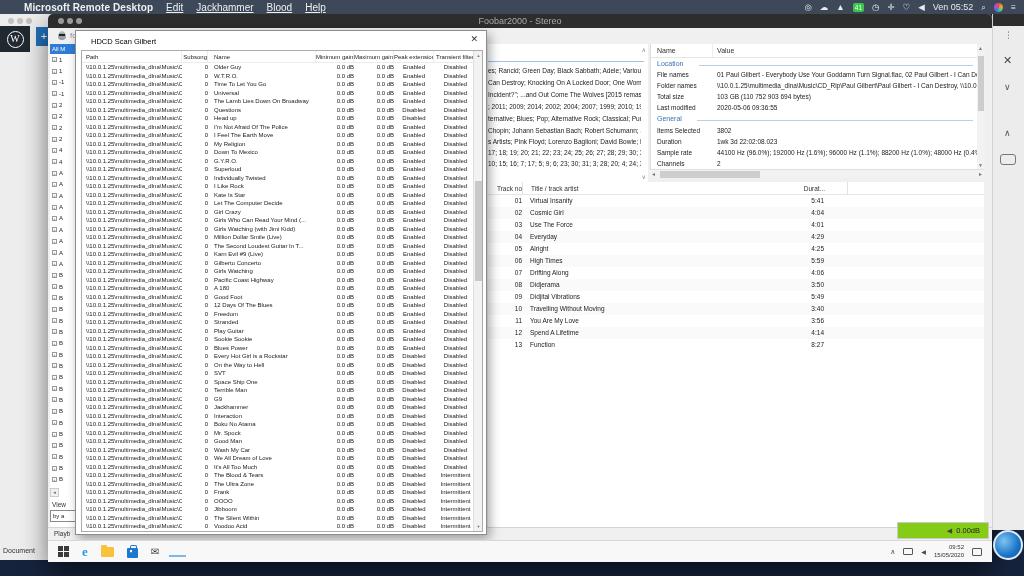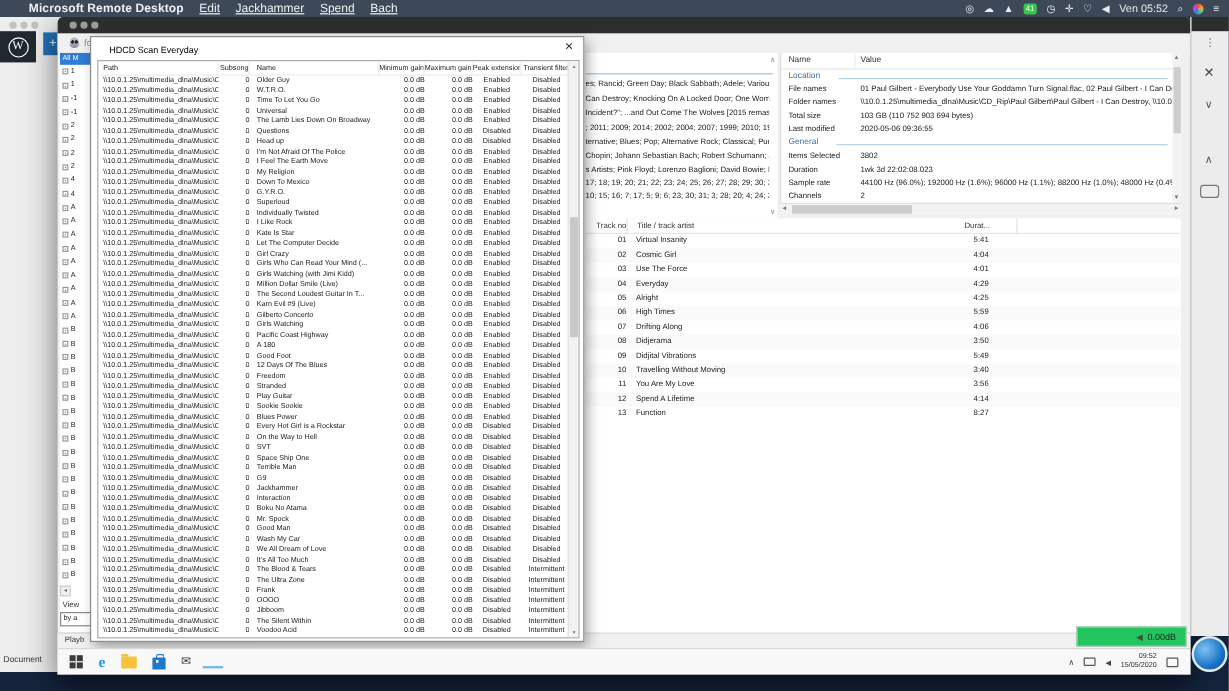--- a/index.html
+++ b/index.html
@@ -189,21 +189,21 @@
   .tray { margin-left:auto; display:flex; align-items:center; gap:8px;
           padding-right:10px; }
   .tray-chevron { font-size:7px; color:#444; }
   .mon { width:10px; height:7px; border:1px solid #555; border-radius:1px; }
   .spk { font-size:6px; color:#444; }
   .tray-clock { text-align:right; font-size:6px; line-height:7.5px; color:#333; }
   .chat { width:10px; height:8px; border:1px solid #555; border-radius:1px; }
 
   
   .vol-osd { position:absolute; left:897px; top:522px; width:92px; height:17px;
-             background:#22c55e; border:1px solid #c9c9c9; display:flex;
+             background:#84cc16; border:1px solid #c9c9c9; display:flex;
              align-items:center; justify-content:flex-end; gap:4px;
              padding-right:8px; z-index:20; }
   .vol-osd .spk { font-size:7px; }
   .vol-text { font-size:7.5px; color:#222; }
 
   
   .right-strip { position:absolute; left:992px; top:14px; width:32px; height:516px;
                  background:#ececec; border-left:1px solid #d0d0d0; }
   .rs-cap { position:absolute; left:0; top:0; width:32px; height:12px; background:#2d2d2d; }
   .rs-dots { position:absolute; left:11px; top:16px; font-size:9px; color:#666; }
@@ -234,20 +234,21 @@
     <div class="plus-tile">+</div>
     <span class="doc-label">Document</span>
   </div>
 
   <div class="remote-bg"></div>
   <div class="remote-titlebar">
     <span class="rt-dot" style="left:10px;top:4px;"></span>
     <span class="rt-dot" style="left:19px;top:4px;"></span>
     <span class="rt-dot" style="left:28px;top:4px;"></span>
   </div>
+  <div class="rt-title">Foobar2000 - Stereo</div>
 
   <div class="fb-titlebar">
     <span class="alien sm" style="position:absolute;left:10px;top:3px;"></span>
   </div>
   <span class="fb-title">foobar2000 v1.5.3</span>
 
   <div class="tree-panel">
     <div class="tree-header">All M</div>
     <div>
 
@@ -622,21 +623,21 @@
     <div class="props-hthumb"></div>
     <span class="hs-ar" style="right:2px;">▸</span>
   </div>
   <div class="props-vscroll">
     <span class="vs-ar" style="top:1px;">▲</span>
     <div class="props-vthumb"></div>
     <span class="vs-ar" style="bottom:1px;">▼</span>
   </div>
 
   <div class="hdcd">
-    <span class="hdcd-title">HDCD Scan Everyday</span>
+    <span class="hdcd-title">HDCD Scan Gilbert</span>
     <span class="hdcd-close">✕</span>
     <div class="hdcd-list">
       <div class="hrow hhdr">
         <span class="hc p">Path</span>
         <span class="hc s">Subsong</span>
         <span class="hc n">Name</span>
         <span class="hc mi">Minimum gain</span>
         <span class="hc ma">Maximum gain</span>
         <span class="hc pe">Peak extension</span>
         <span class="hc tf">Transient filter</span>
@@ -1249,22 +1250,22 @@
   <div class="swirl"></div>
 
   <div class="menubar">
     <div class="mb-left">
       <span class="mb-apple"></span>
       <span class="mb-app">Microsoft Remote Desktop</span>
       <span style="display:flex;gap:13px;">
 
       <span class="mb-menu">Edit</span>
           <span class="mb-menu">Jackhammer</span>
-          <span class="mb-menu">Spend</span>
-          <span class="mb-menu">Bach</span>
+          <span class="mb-menu">Blood</span>
+          <span class="mb-menu">Help</span>
         </span>
     </div>
     <div class="mb-right">
       <span>◎</span>
       <span>☁</span>
       <span>▲</span>
       <span class="mb-batt">41</span>
       <span>◷</span>
       <span>✛</span>
       <span>♡</span>

